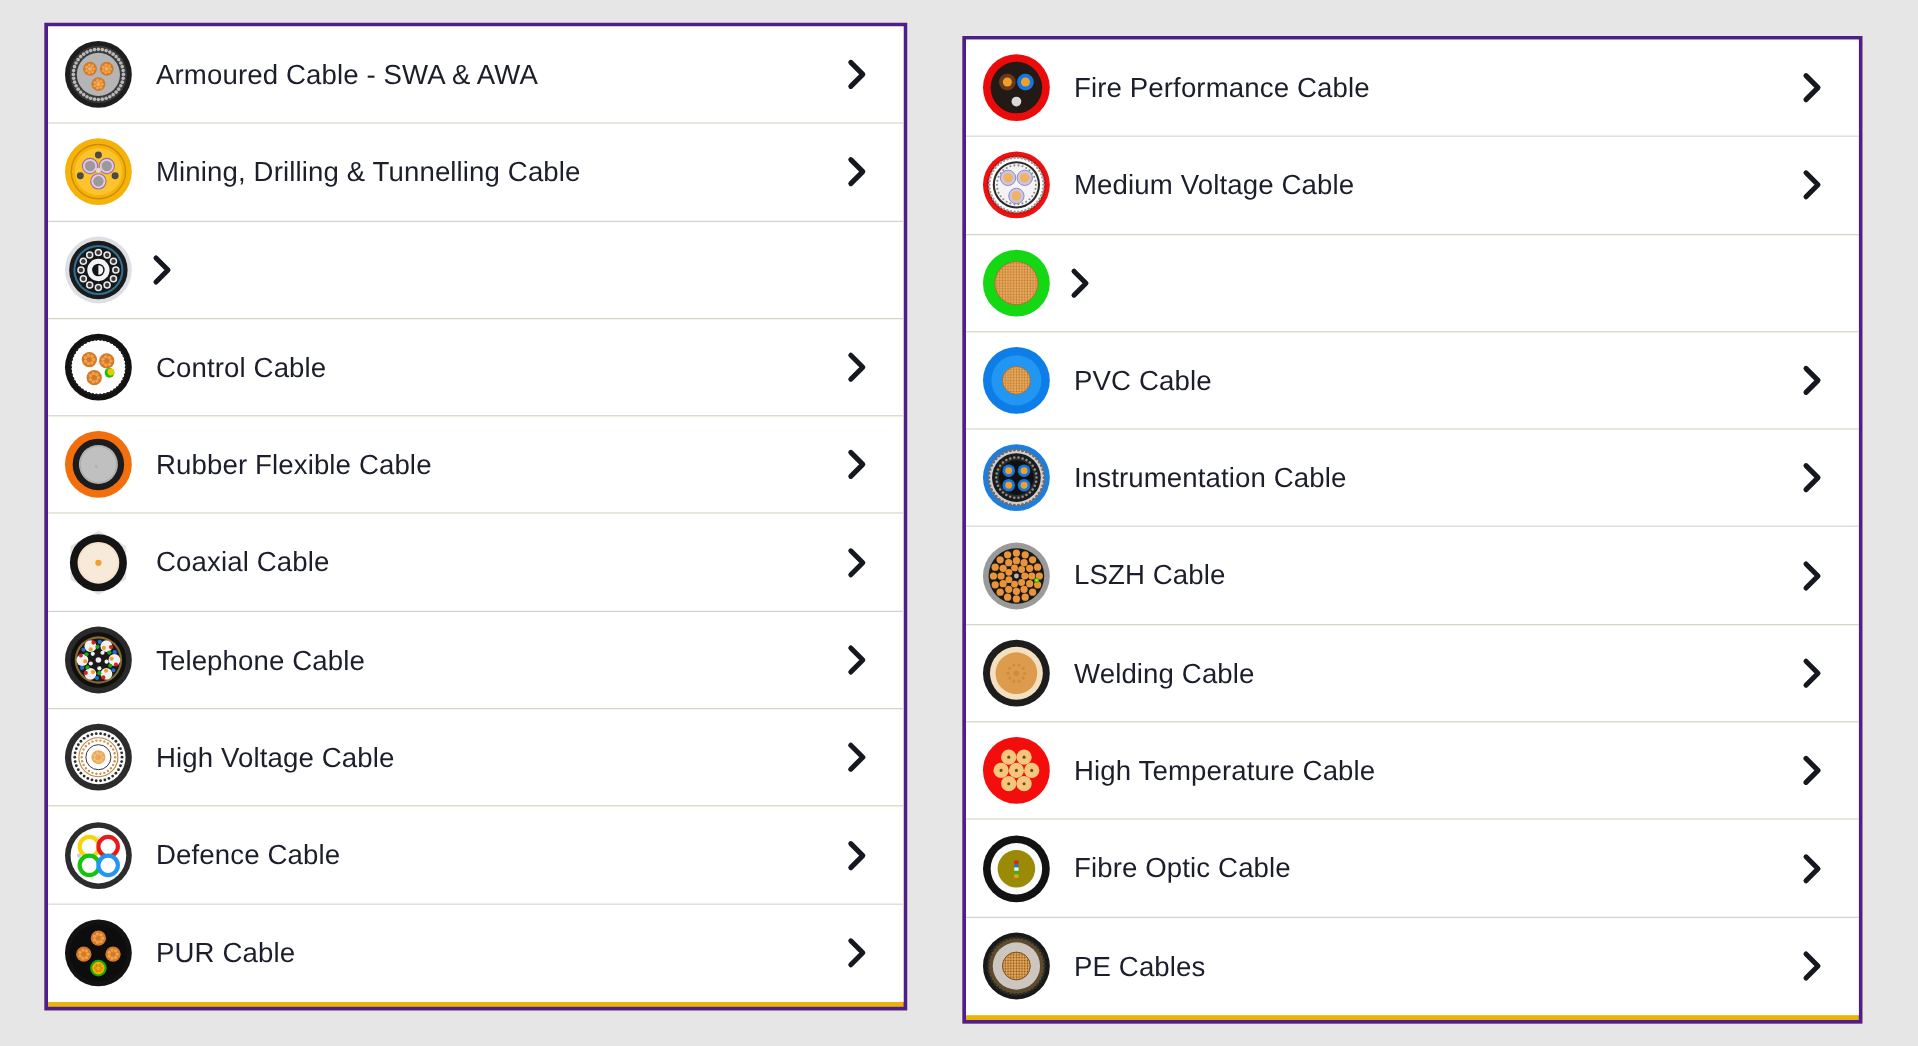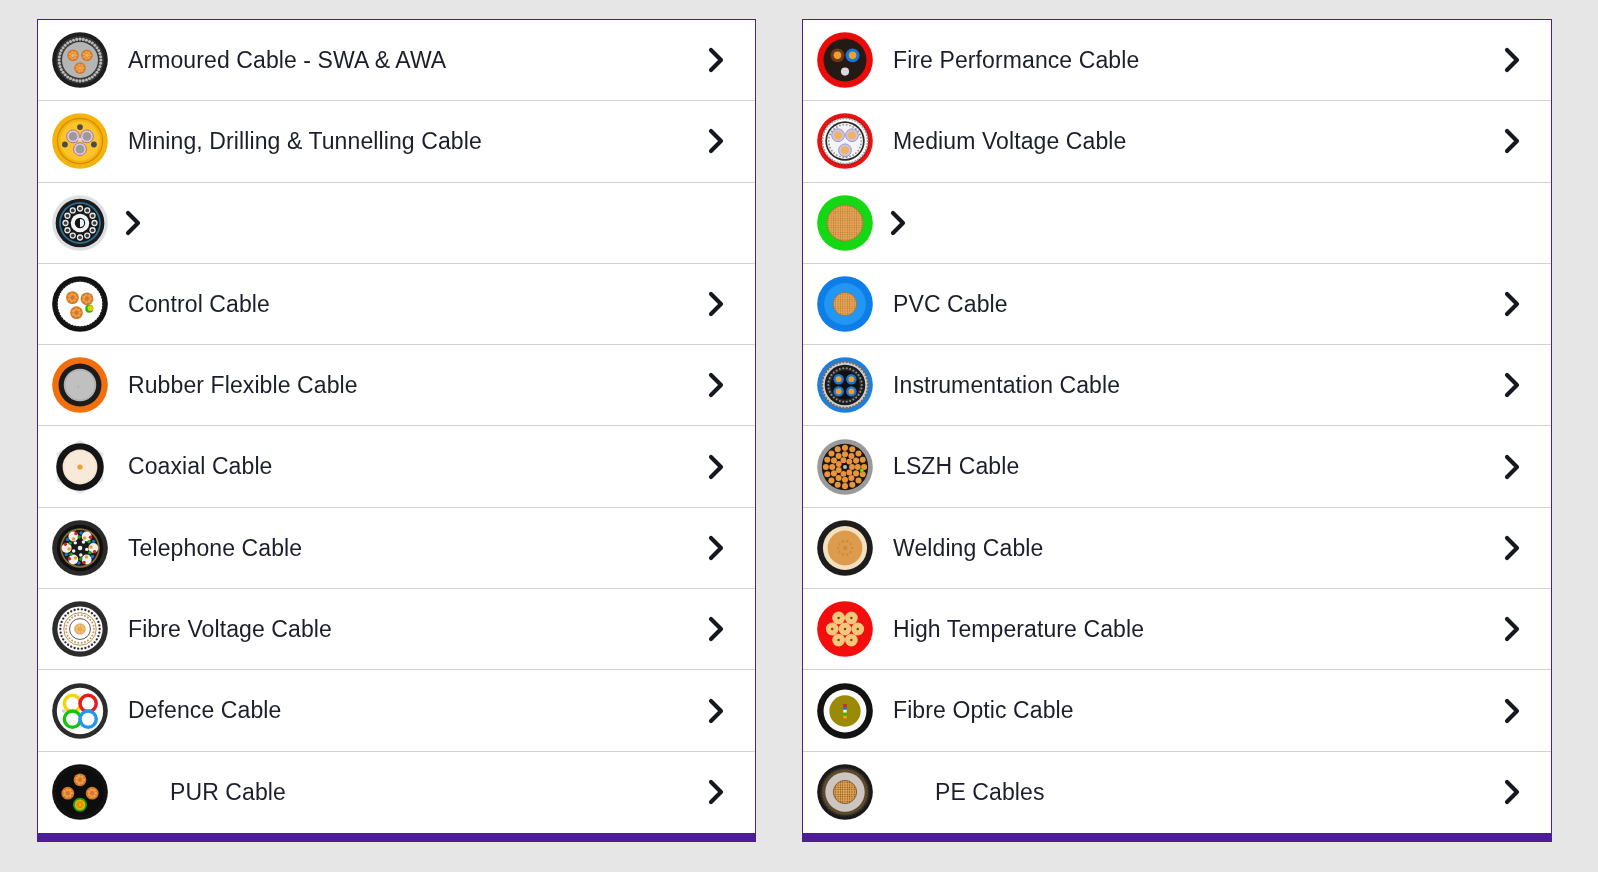--- a/index.html
+++ b/index.html
@@ -16,51 +16,50 @@
   .board {
     position: relative;
     width: 1598px;
     height: 872px;
     box-sizing: border-box;
     display: flex;
     align-items: flex-start;
     padding: 19px 0 0 0;
   }
   .column {
-    background: #4c1d95;
-    border: 1px solid #4c1d95;
+    background: #eab308;
+    border: 3px solid #4c1d95;
     box-sizing: border-box;
   }
   .column-left {
     position: absolute;
     left: 37px;
     top: 19px;
     width: 719px;
     height: 823px;
   }
   .column-right {
     position: absolute;
     left: 802px;
-    top: 19px;
+    top: 30px;
     width: 750px;
     height: 823px;
   }
   .row {
     box-sizing: border-box;
     height: 81.3px;
     display: flex;
     align-items: center;
     border-bottom: 1px solid #d2d2d2;
     padding: 0 0 0 12px;
     cursor: pointer;
     background: #ffffff;
   }
   .row:last-child {
     border-bottom: none;
-    gap: 42px;
   }
   .icon-wrap {
     width: 60px;
     height: 60px;
     flex: 0 0 60px;
     display: flex;
     align-items: center;
     justify-content: center;
   }
   .icon-wrap svg {
@@ -491,21 +490,21 @@
             <circle cx="50" cy="50" r="10" fill="#e8a95c"></circle>
             <circle cx="56.00" cy="50.00" r="2.2" fill="#f3c07a"></circle>
             <circle cx="53.74" cy="54.69" r="2.2" fill="#f3c07a"></circle>
             <circle cx="48.66" cy="55.85" r="2.2" fill="#f3c07a"></circle>
             <circle cx="44.59" cy="52.60" r="2.2" fill="#f3c07a"></circle>
             <circle cx="44.59" cy="47.40" r="2.2" fill="#f3c07a"></circle>
             <circle cx="48.66" cy="44.15" r="2.2" fill="#f3c07a"></circle>
             <circle cx="53.74" cy="45.31" r="2.2" fill="#f3c07a"></circle>
           </svg>
         </span>
-        <span class="row-label">Fibre Voltage Cable</span>
+        <span class="row-label">High Voltage Cable</span>
         <span class="chevron">
           <svg width="20" height="30" viewBox="0 0 20 30" fill="none" aria-hidden="true">
             <path d="M5 5 L15 15 L5 25" stroke="currentColor" stroke-width="4.2" stroke-linecap="round" stroke-linejoin="round"></path>
           </svg>
         </span>
       </div>
       <div class="row">
         <span class="icon-wrap">
           <svg viewBox="0 0 100 100">
             <circle cx="50" cy="50" r="48" fill="#2c2c2c"></circle>

